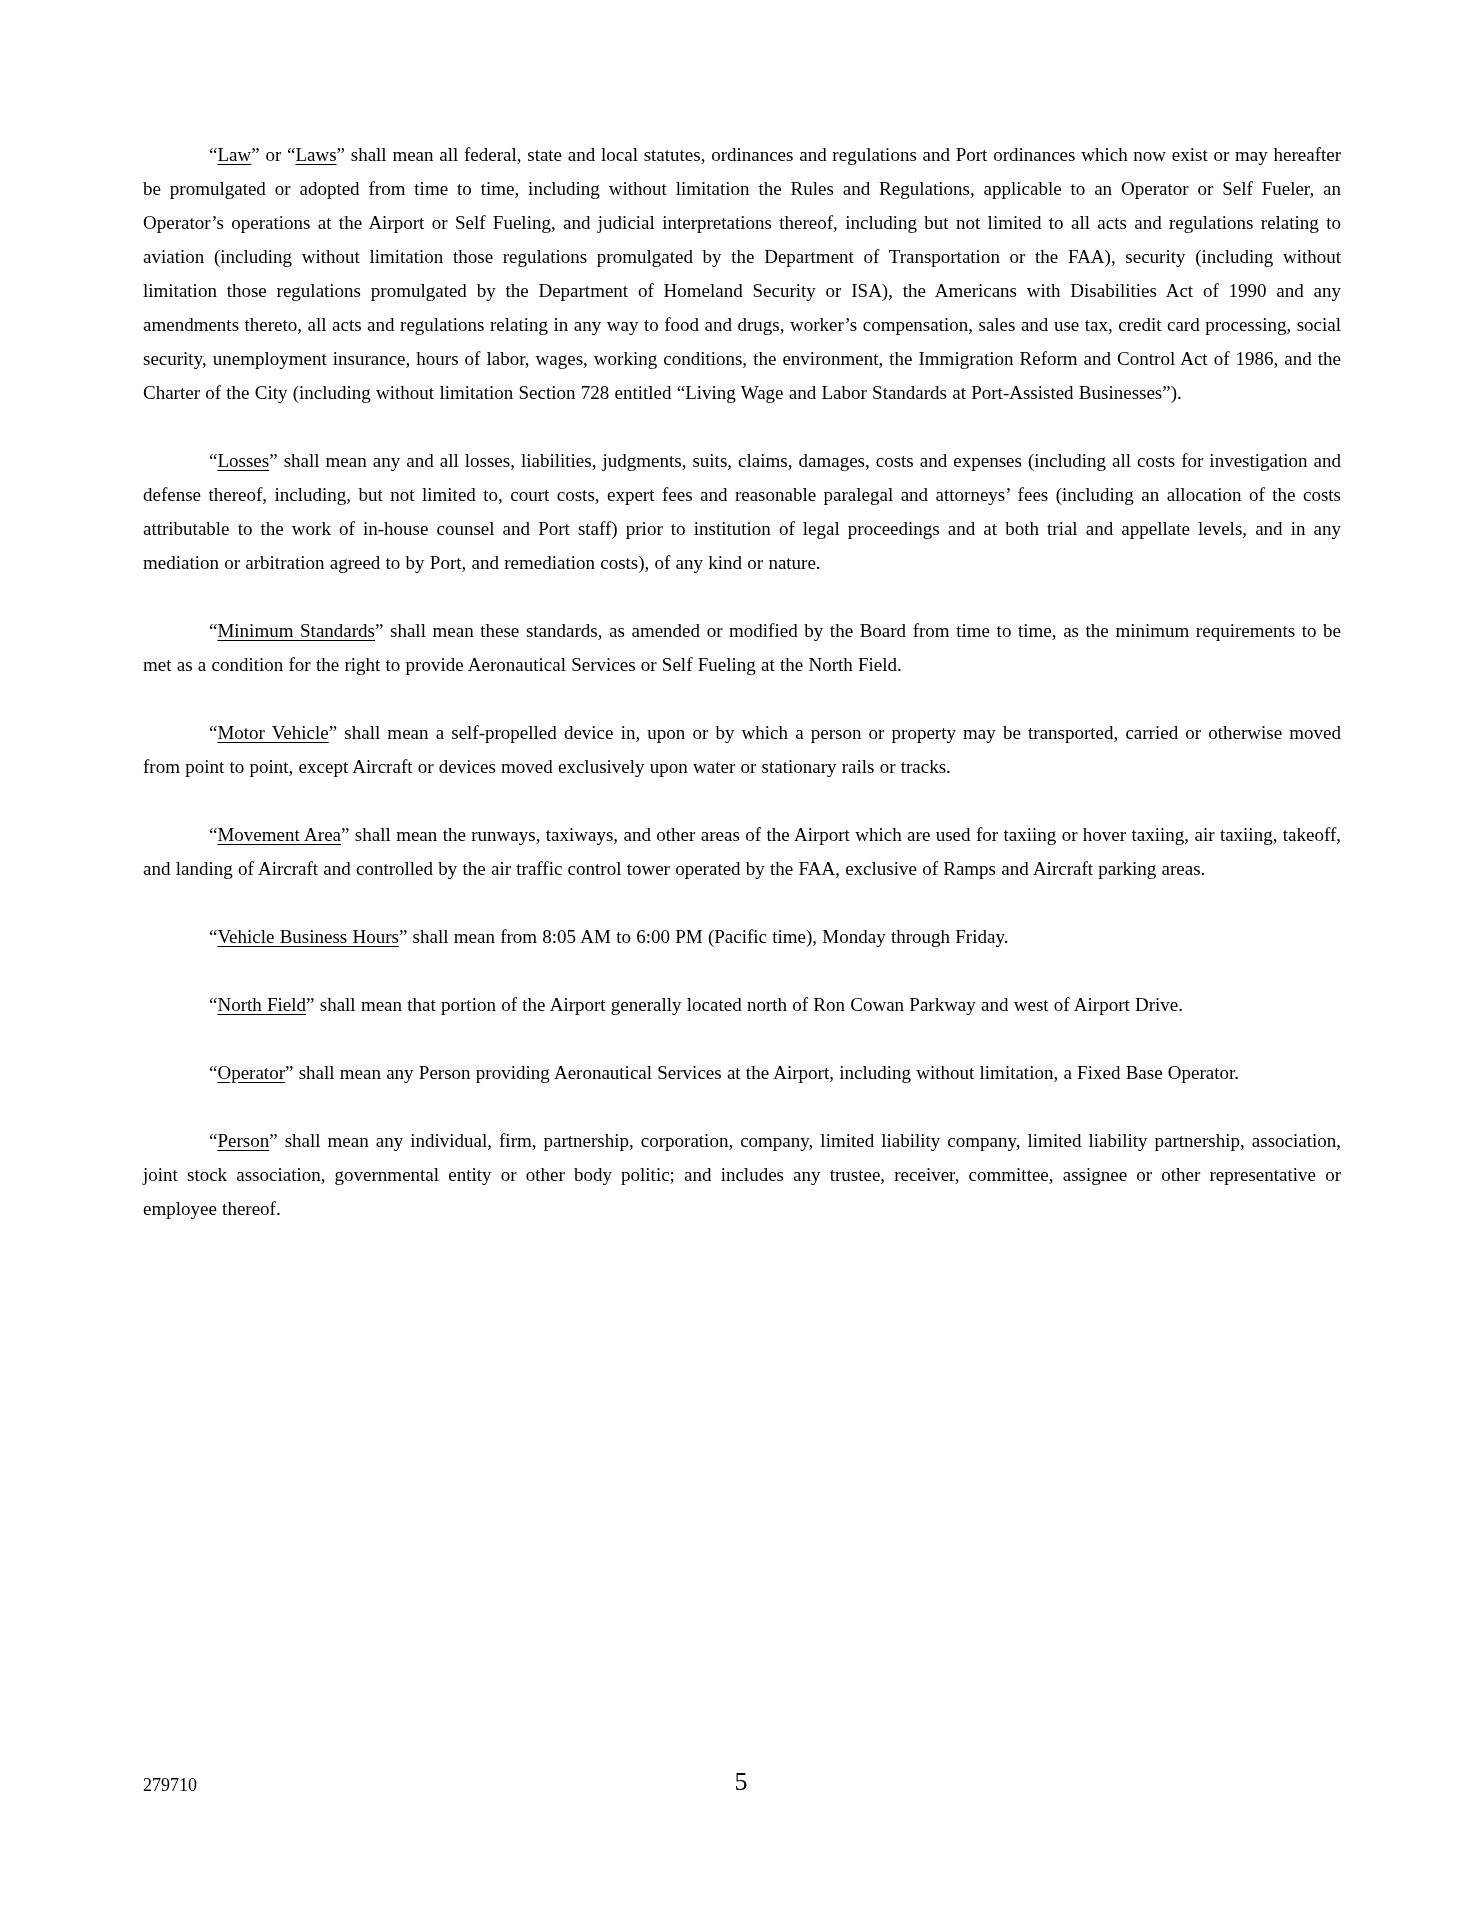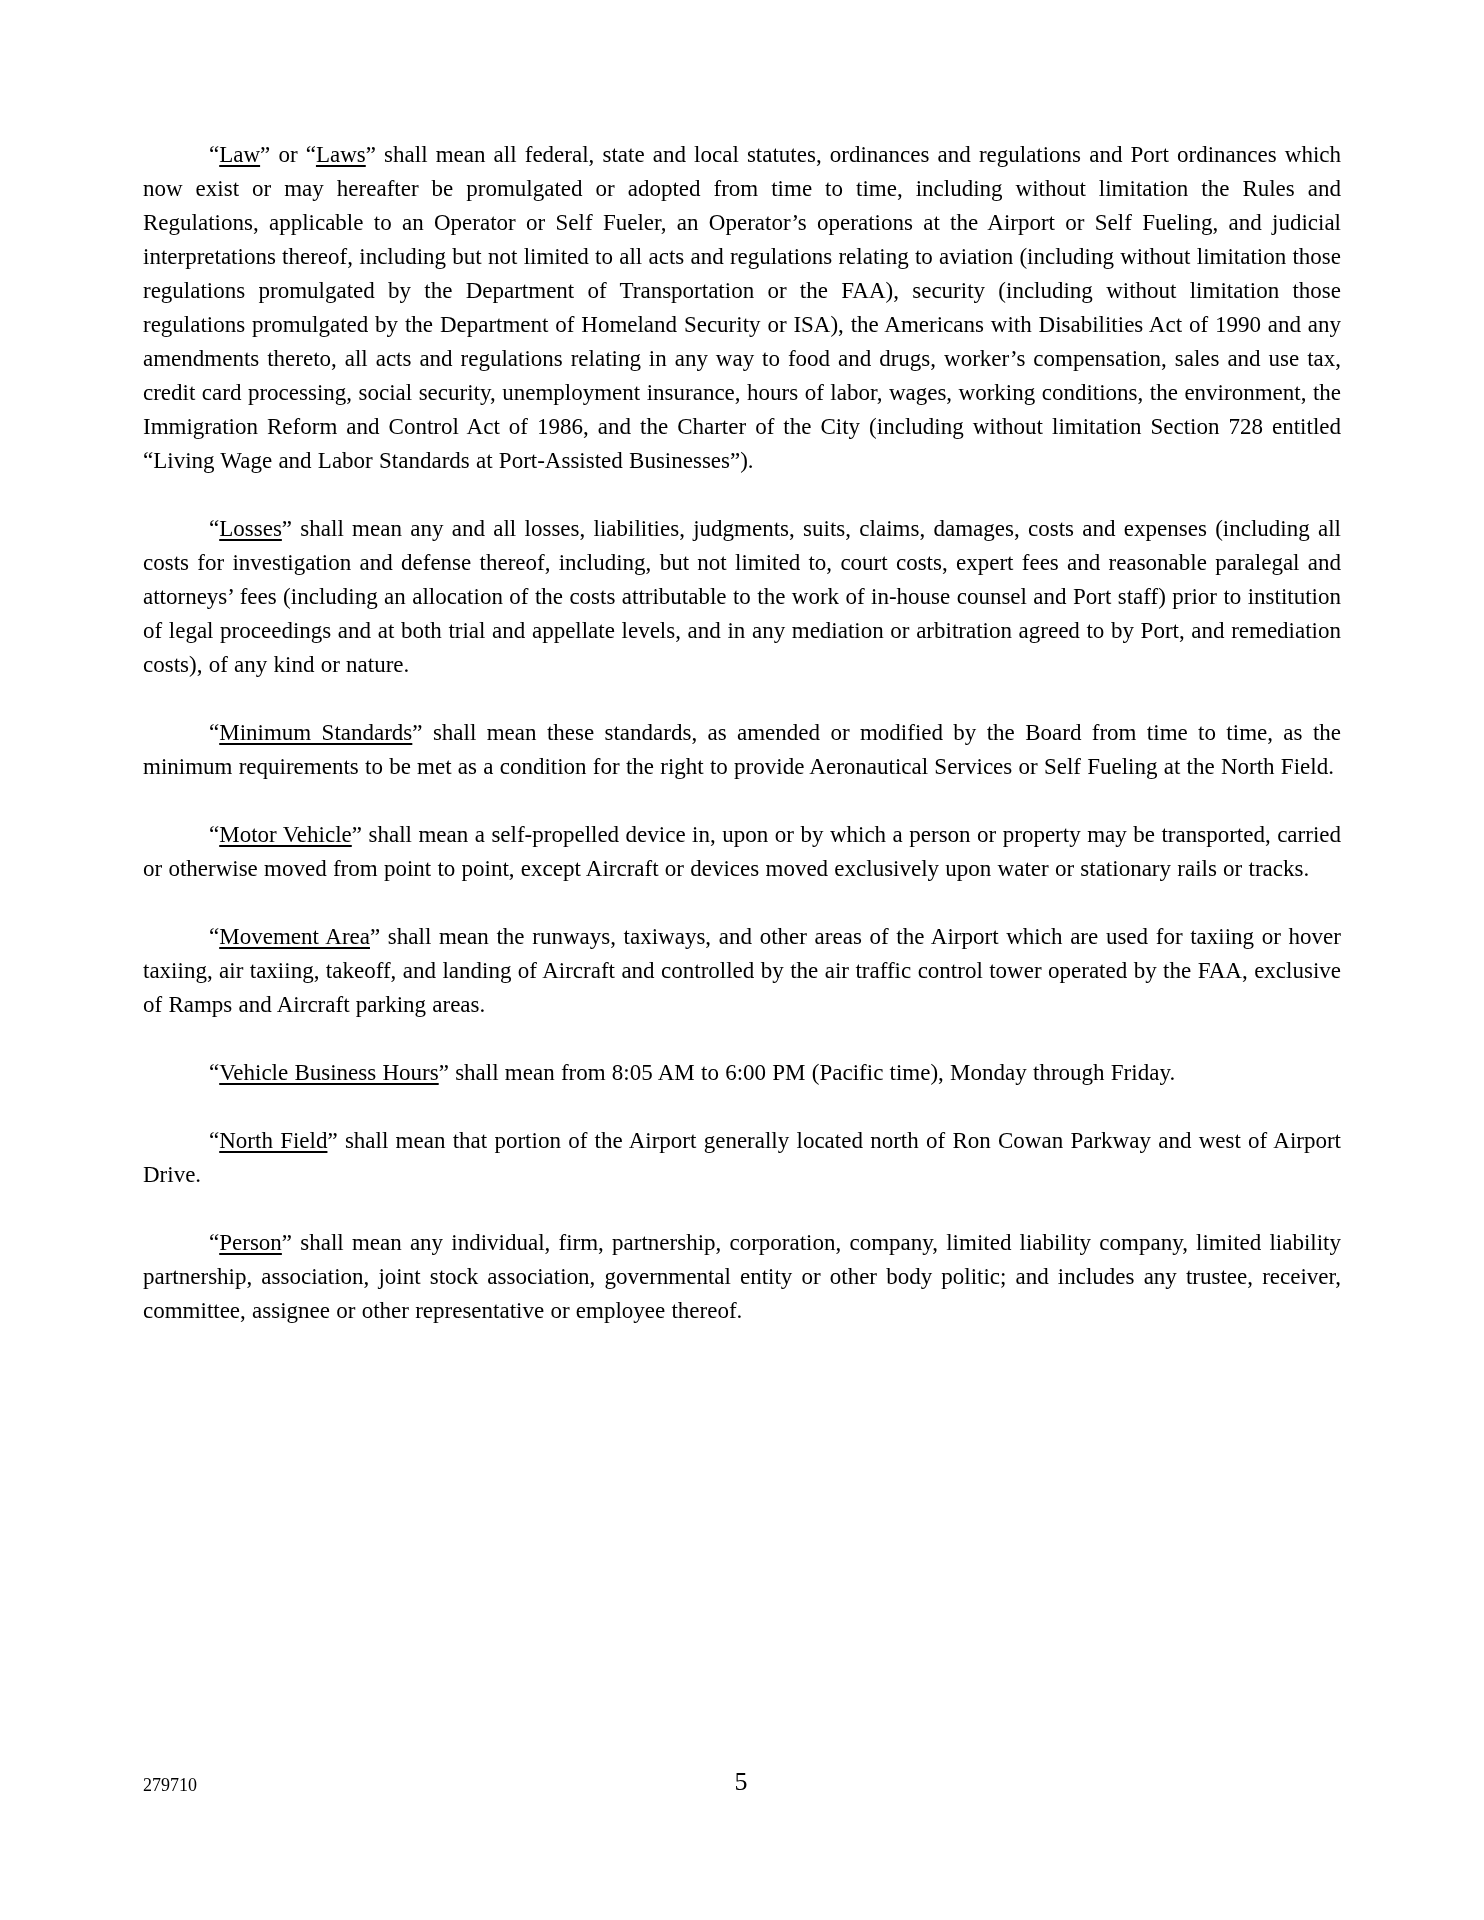--- a/index.html
+++ b/index.html
@@ -18,21 +18,21 @@
     box-sizing: border-box;
   }
   .content {
     position: absolute;
     top: 138px;
     left: 143px;
     width: 1198px;
   }
   .para {
     margin: 0 0 34px 0;
-    font-size: 23px;
+    font-size: 19px;
     line-height: 34px;
     text-align: justify;
     text-indent: 66px;
     word-spacing: 0.5px;
   }
   .para:last-child {
     margin-bottom: 4px;
   }
   .term {
     text-decoration: underline;
@@ -67,19 +67,20 @@
 
 <main class="page">
   <section class="content">
       <p class="para"><span>“</span><span class="term">Law</span><span>” or “</span><span class="term">Laws</span><span>” shall mean all federal, state and local statutes, ordinances and regulations and Port ordinances which now exist or may hereafter be promulgated or adopted from time to time, including without limitation the Rules and Regulations, applicable to an Operator or Self Fueler, an Operator’s operations at the Airport or Self Fueling, and judicial interpretations thereof, including but not limited to all acts and regulations relating to aviation (including without limitation those regulations promulgated by the Department of Transportation or the FAA), security (including without limitation those regulations promulgated by the Department of Homeland Security or ISA), the Americans with Disabilities Act of 1990 and any amendments thereto, all acts and regulations relating in any way to food and drugs, worker’s compensation, sales and use tax, credit card processing, social security, unemployment insurance, hours of labor, wages, working conditions, the environment, the Immigration Reform and Control Act of 1986, and the Charter of the City (including without limitation Section 728 entitled “Living Wage and Labor Standards at Port-Assisted Businesses”).</span></p>
       <p class="para"><span>“</span><span class="term">Losses</span><span>” shall mean any and all losses, liabilities, judgments, suits, claims, damages, costs and expenses (including all costs for investigation and defense thereof, including, but not limited to, court costs, expert fees and reasonable paralegal and attorneys’ fees (including an allocation of the costs attributable to the work of in-house counsel and Port staff) prior to institution of legal proceedings and at both trial and appellate levels, and in any mediation or arbitration agreed to by Port, and remediation costs), of any kind or nature.</span></p>
       <p class="para"><span>“</span><span class="term">Minimum Standards</span><span>” shall mean these standards, as amended or modified by the Board from time to time, as the minimum requirements to be met as a condition for the right to provide Aeronautical Services or Self Fueling at the North Field.</span></p>
       <p class="para"><span>“</span><span class="term">Motor Vehicle</span><span>” shall mean a self-propelled device in, upon or by which a person or property may be transported, carried or otherwise moved from point to point, except Aircraft or devices moved exclusively upon water or stationary rails or tracks.</span></p>
       <p class="para"><span>“</span><span class="term">Movement Area</span><span>” shall mean the runways, taxiways, and other areas of the Airport which are used for taxiing or hover taxiing, air taxiing, takeoff, and landing of Aircraft and controlled by the air traffic control tower operated by the FAA, exclusive of Ramps and Aircraft parking areas.</span></p>
       <p class="para"><span>“</span><span class="term">Vehicle Business Hours</span><span>” shall mean from 8:05 AM to 6:00 PM (Pacific time), Monday through Friday.</span></p>
       <p class="para"><span>“</span><span class="term">North Field</span><span>” shall mean that portion of the Airport generally located north of Ron Cowan Parkway and west of Airport Drive.</span></p>
+      <p class="para"><span>“</span><span class="term">Operator</span><span>” shall mean any Person providing Aeronautical Services at the Airport, including without limitation, a Fixed Base Operator.</span></p>
       <p class="para"><span>“</span><span class="term">Person</span><span>” shall mean any individual, firm, partnership, corporation, company, limited liability company, limited liability partnership, association, joint stock association, governmental entity or other body politic; and includes any trustee, receiver, committee, assignee or other representative or employee thereof.</span></p>
     </section>
   <div class="footer">
     <span class="doc-number">279710</span>
     <span class="page-number">5</span>
   </div>
 </main>
 
 </body></html>

